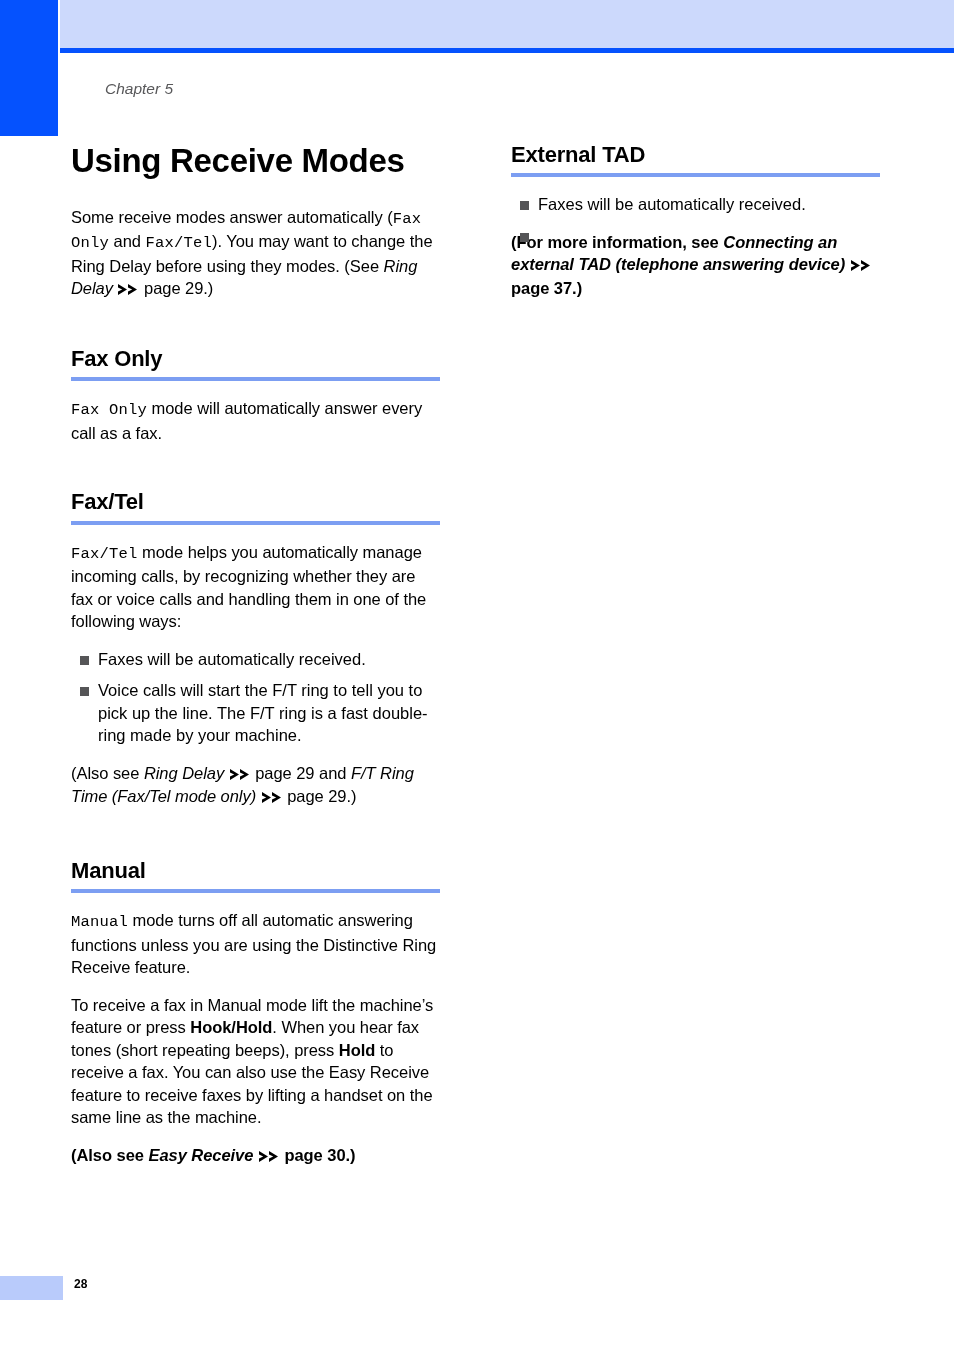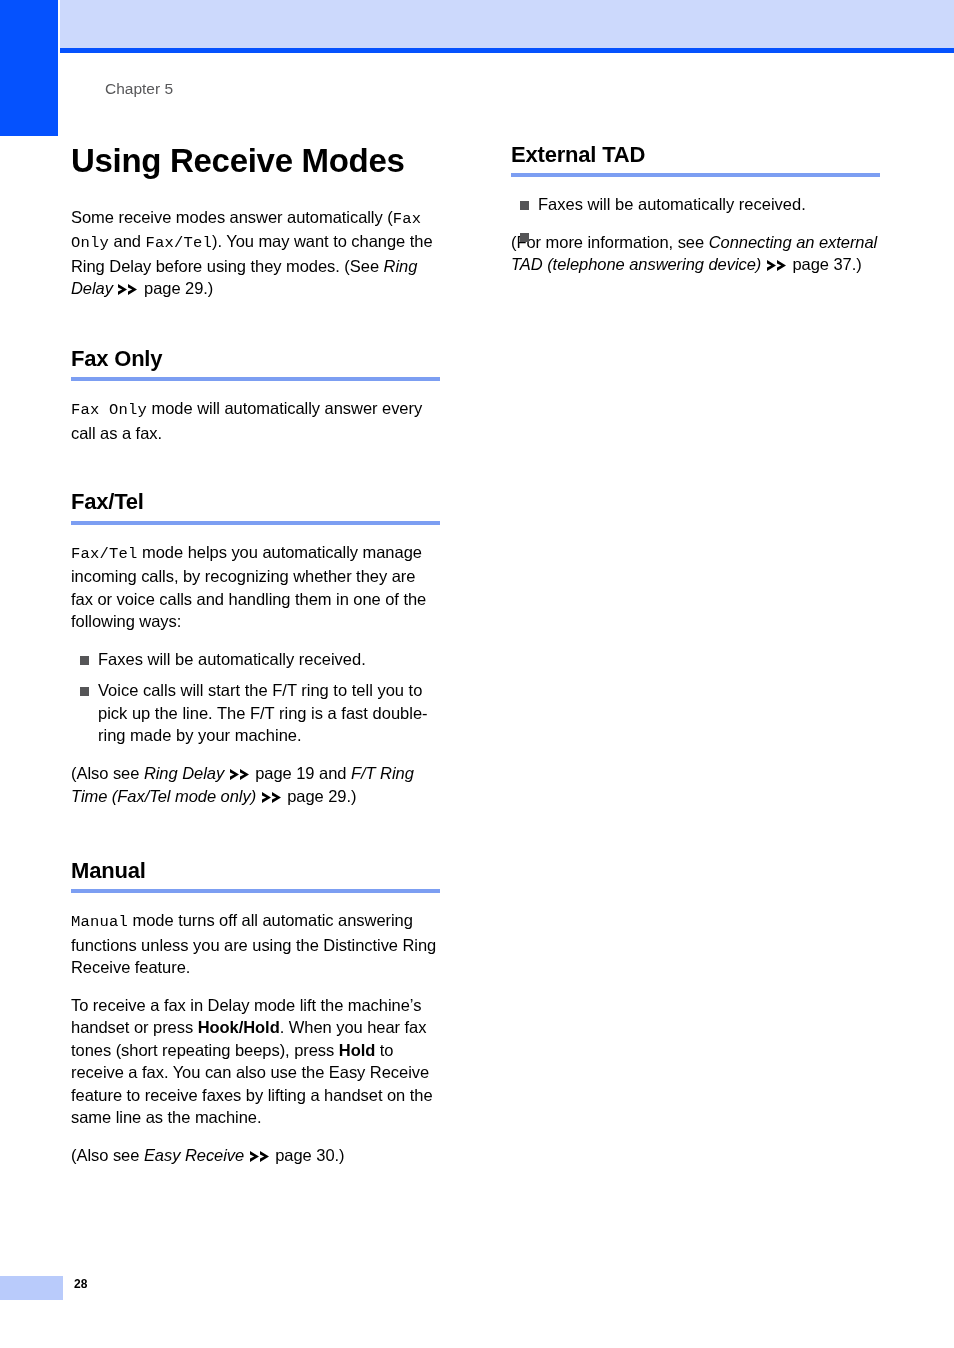--- a/index.html
+++ b/index.html
@@ -58,20 +58,21 @@
     letter-spacing: 0.2px;
     color: #000;
   }
 
   .chapter-label {
     position: absolute;
     left: 105px;
     top: 80px;
     font-size: 15.5px;
     color: #58585a;
+    font-style: italic;
   }
 
   
   .content {
     position: absolute;
     left: 0;
     top: 130px;
     width: 954px;
   }
   .col {
@@ -106,21 +107,21 @@
   }
   .sec-gap { height: 30px; }
   .sec-gap-lg { height: 34px; }
 
   p.body {
     font-size: 16.5px;
     line-height: 22.5px;
     margin: 0 0 15px 0;
     letter-spacing: -0.05px;
   }
-  p.body:last-child { margin-bottom: 0; }
+  p.body:last-child { margin-bottom: 0; font-weight: bold; }
 
   .mono {
     font-family: "Liberation Mono", "DejaVu Sans Mono", monospace;
     font-size: 15.5px;
     letter-spacing: 0.2px;
   }
   .b { font-weight: bold; }
   .i { font-style: italic; }
 
   
@@ -194,32 +195,32 @@
     <p class="body"><span class="mono">Fax/Tel</span><span> mode helps you automatically manage incoming calls, by recognizing whether they are fax or voice calls and handling them in one of the following ways:</span></p>
 
     <ul class="bullets">
       <li><span class="sq"></span><span>Faxes will be automatically received.</span></li>
       <li><span class="sq"></span><span>Voice calls will start the F/T ring to tell you to pick up the line. The F/T ring is a fast double-ring made by your machine.</span></li>
     </ul>
 
     <p class="body"><span>(Also see </span><span class="i">Ring Delay</span> <span class="xref"><svg width="22" height="13" viewBox="0 0 22 13">
             <polygon points="1,1 10,6.5 1,12 1,8.6 5.2,6.5 1,4.4" fill="#000"></polygon>
             <polygon points="11,1 20,6.5 11,12 11,8.6 15.2,6.5 11,4.4" fill="#000"></polygon>
-          </svg></span><span> page 19 and </span><span class="i">F/T Ring Time (Fax/Tel mode only)</span> <span class="xref"><svg width="22" height="13" viewBox="0 0 22 13">
+          </svg></span><span> page 29 and </span><span class="i">F/T Ring Time (Fax/Tel mode only)</span> <span class="xref"><svg width="22" height="13" viewBox="0 0 22 13">
             <polygon points="1,1 10,6.5 1,12 1,8.6 5.2,6.5 1,4.4" fill="#000"></polygon>
             <polygon points="11,1 20,6.5 11,12 11,8.6 15.2,6.5 11,4.4" fill="#000"></polygon>
           </svg></span><span> page 29.)</span></p>
 
     <div class="sec-gap-lg"></div>
 
     <h2 class="section-title">Manual</h2>
     <div class="rule"></div>
     <p class="body"><span class="mono">Manual</span><span> mode turns off all automatic answering functions unless you are using the Distinctive Ring Receive feature.</span></p>
 
-    <p class="body"><span>To receive a fax in Delay mode lift the machine’s handset or press </span><span class="b">Hook/Hold</span><span>. When you hear fax tones (short repeating beeps), press </span><span class="b">Hold</span><span> to receive a fax. You can also use the Easy Receive feature to receive faxes by lifting a handset on the same line as the machine.</span></p>
+    <p class="body"><span>To receive a fax in Manual mode lift the machine’s feature or press </span><span class="b">Hook/Hold</span><span>. When you hear fax tones (short repeating beeps), press </span><span class="b">Hold</span><span> to receive a fax. You can also use the Easy Receive feature to receive faxes by lifting a handset on the same line as the machine.</span></p>
 
     <p class="body"><span>(Also see </span><span class="i">Easy Receive</span> <span class="xref"><svg width="22" height="13" viewBox="0 0 22 13">
             <polygon points="1,1 10,6.5 1,12 1,8.6 5.2,6.5 1,4.4" fill="#000"></polygon>
             <polygon points="11,1 20,6.5 11,12 11,8.6 15.2,6.5 11,4.4" fill="#000"></polygon>
           </svg></span><span> page 30.)</span></p>
 
   </div>
 
   <div class="col col-right">
 

